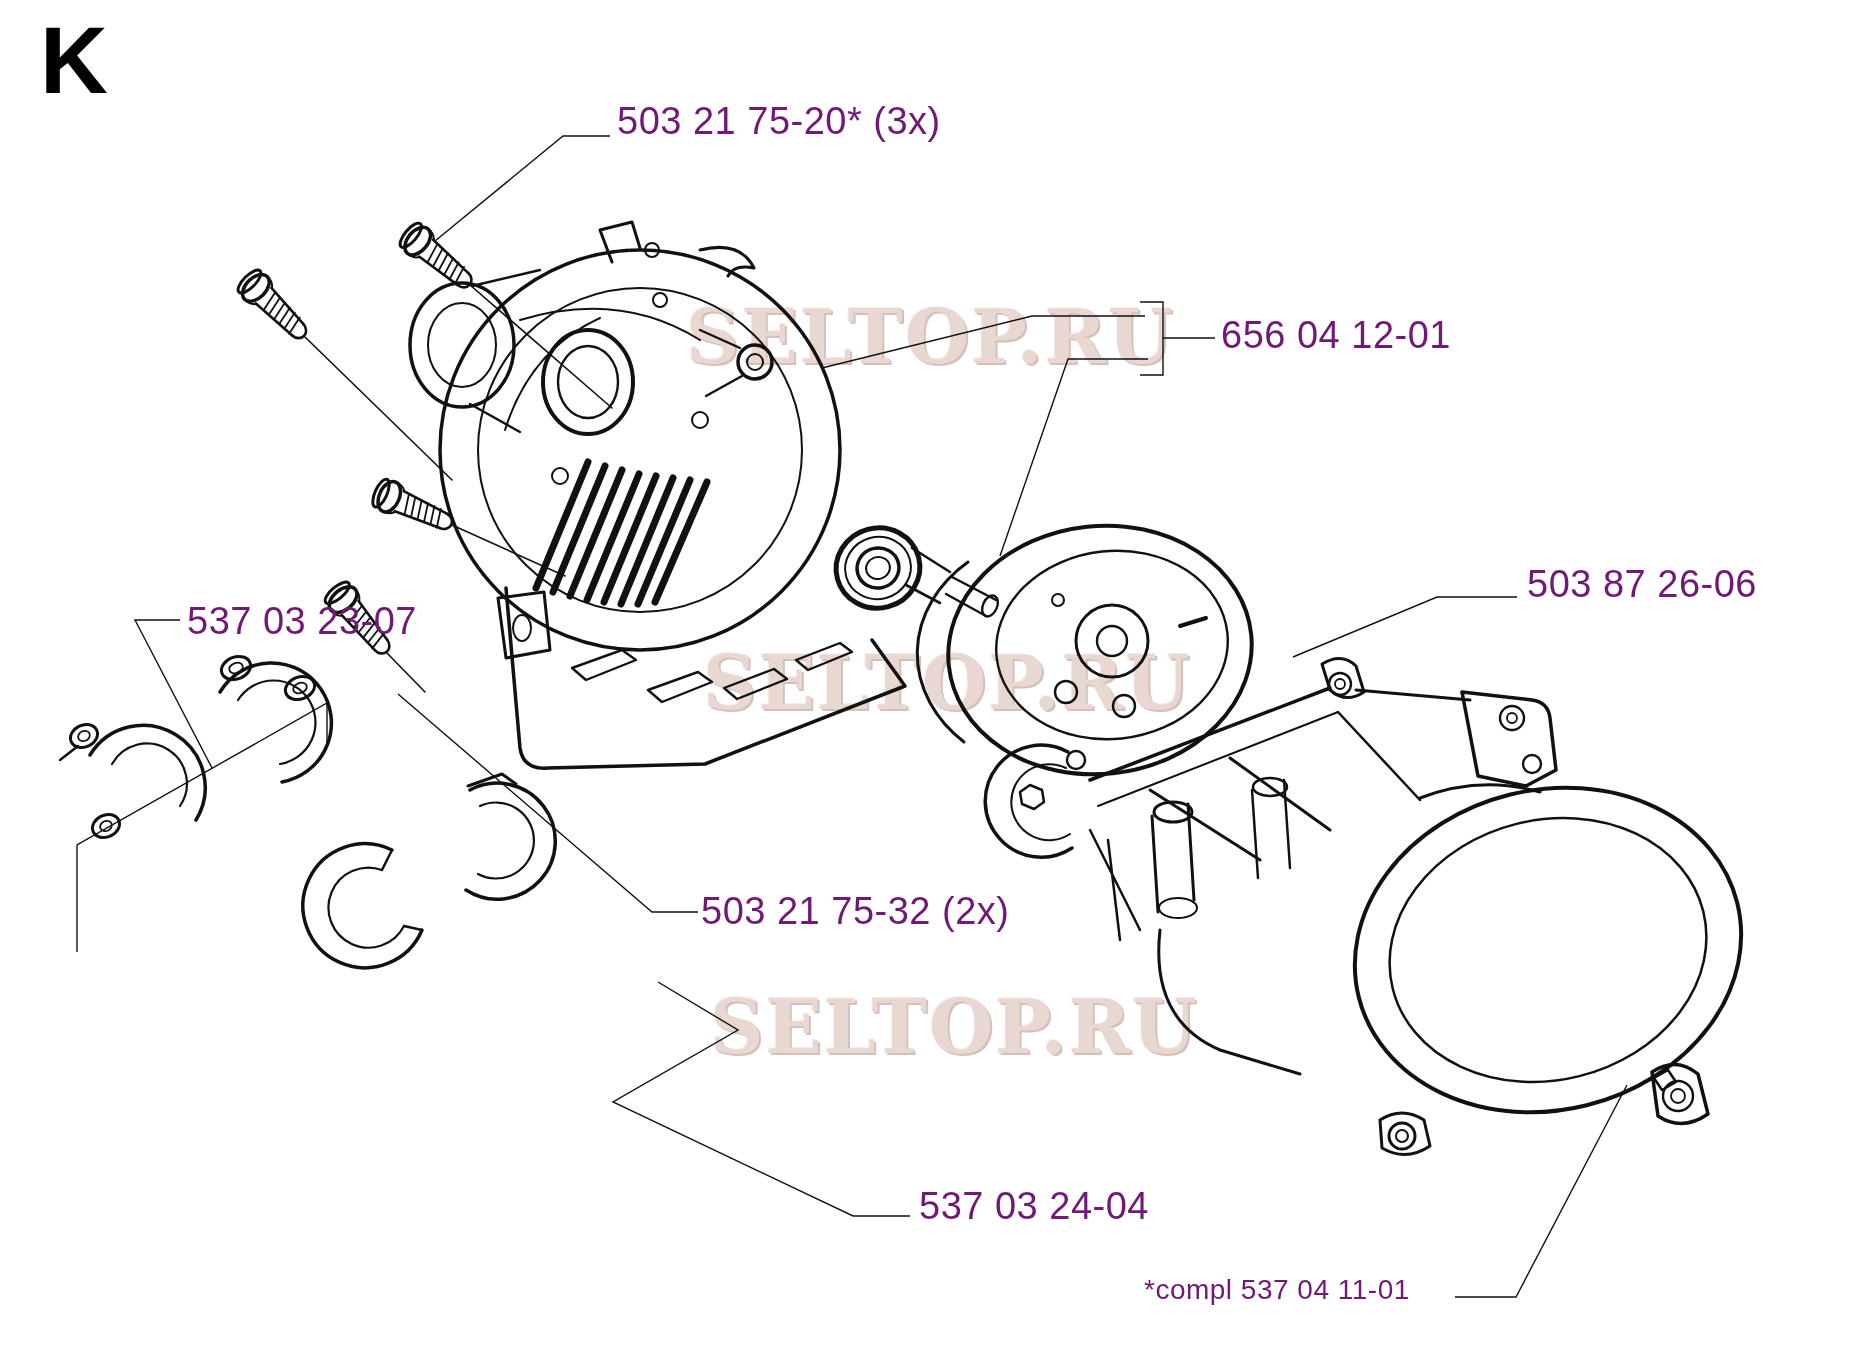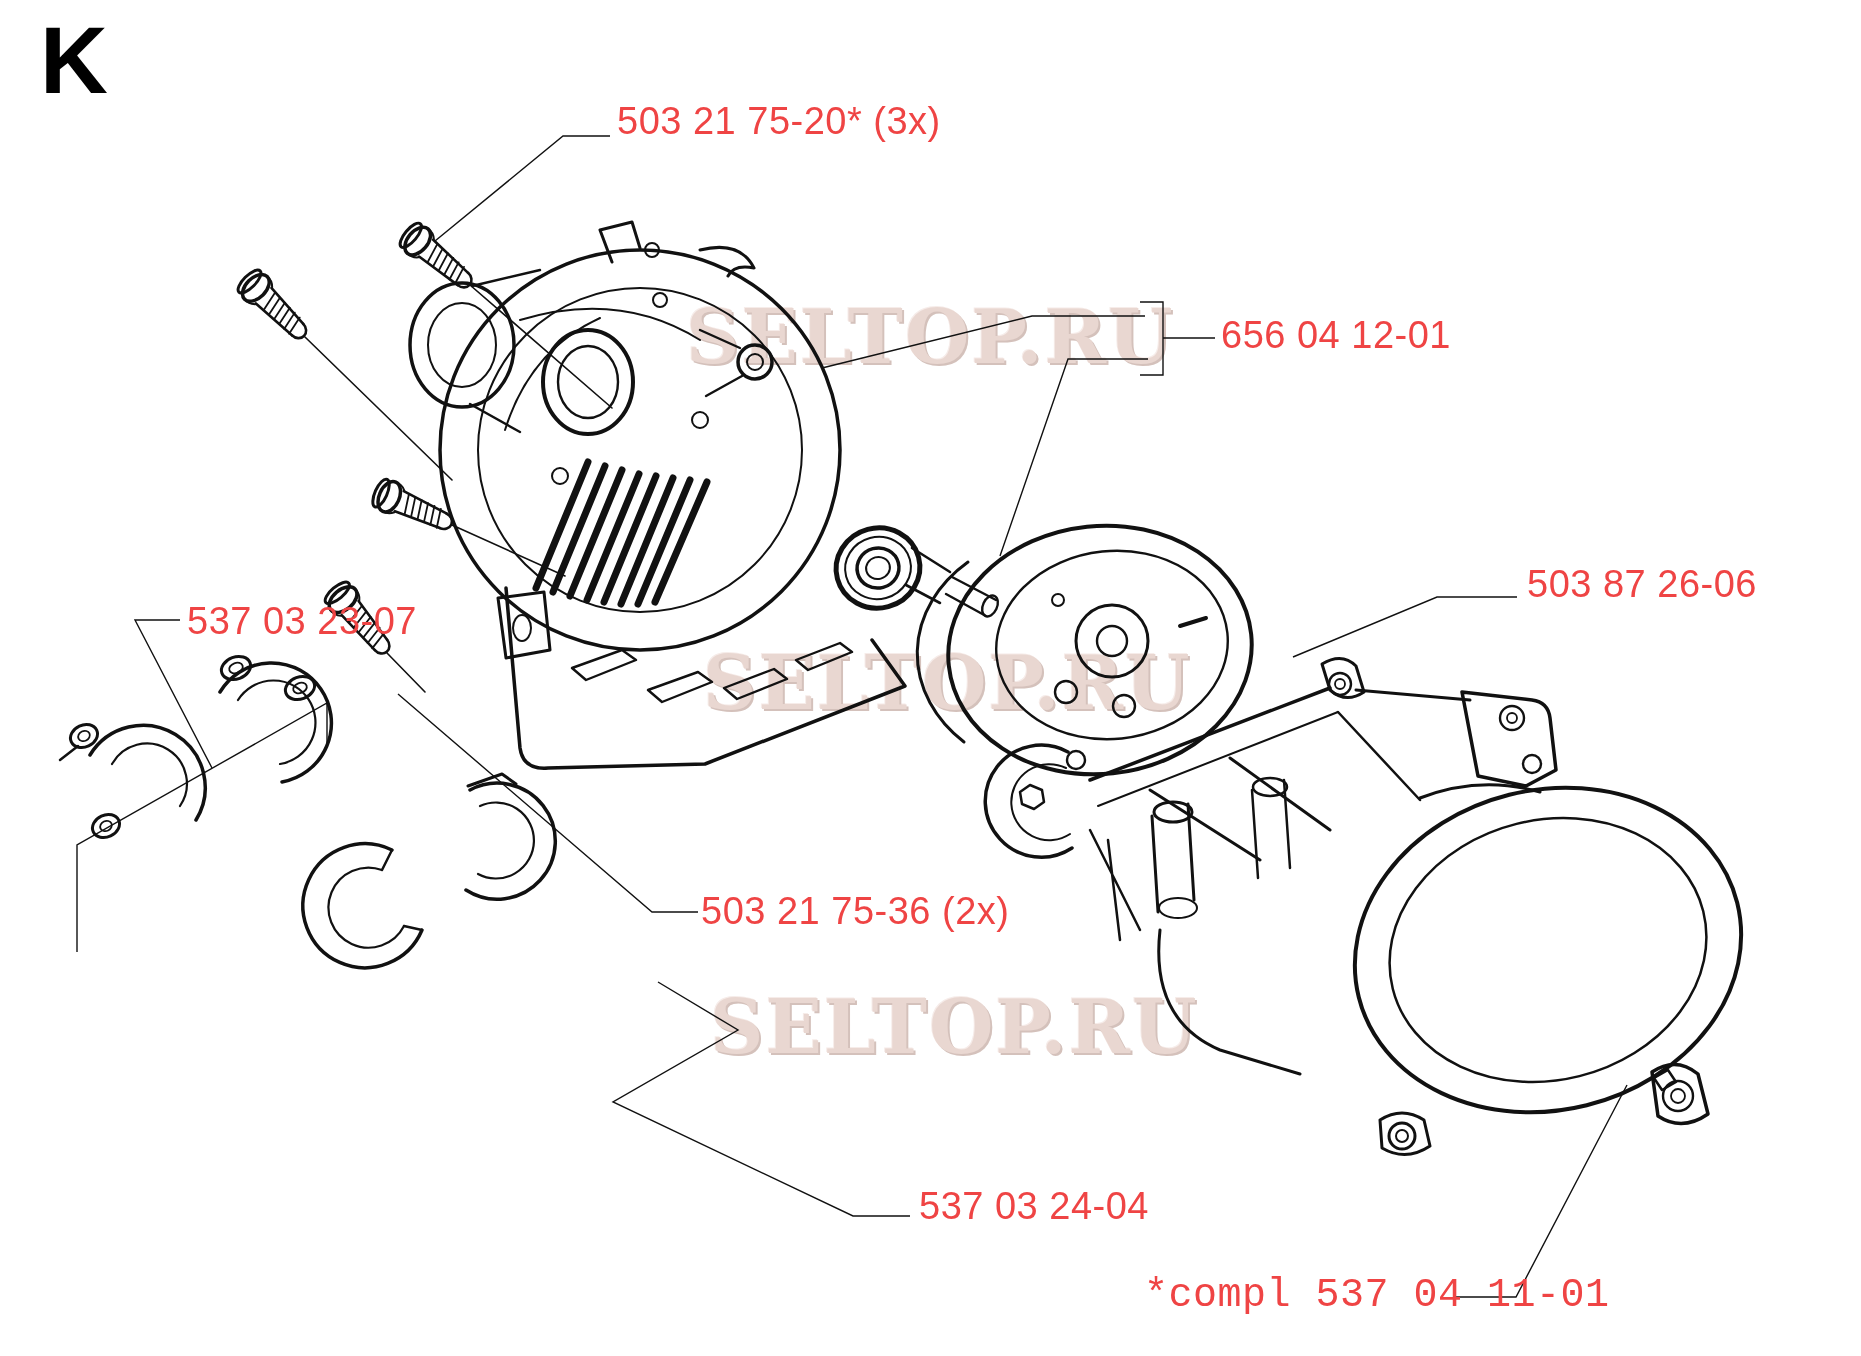--- a/index.html
+++ b/index.html
@@ -5,24 +5,24 @@
   html,body{margin:0;padding:0;background:#fff;}
   .stage{
     position:relative;width:1861px;height:1356px;background:#ffffff;
     overflow:hidden;font-family:"Liberation Sans",sans-serif;
   }
   .section-letter{
     position:absolute;left:40px;top:14px;font-size:94px;font-weight:bold;
     color:#000;line-height:1;
   }
   .part-label{
-    position:absolute;font-size:38px;color:#ef4444;white-space:nowrap;
+    position:absolute;font-size:38px;color:#701a75;white-space:nowrap;
     line-height:1;letter-spacing:0.5px;
   }
-  .part-label.small{font-size:40px;font-family:Liberation Mono, monospace;}
+  .part-label.small{font-size:28px;}
   .watermark{
     position:absolute;font-family:"DejaVu Serif",serif;font-weight:bold;
     font-size:74px;line-height:1;color:#e9d7d1;
     text-shadow:2px 2px 0 #d4c1bb, -1px -1px 0 #f6ece9;
     white-space:nowrap;letter-spacing:2px;
   }
   svg.diagram-art{position:absolute;left:0;top:0;}
   .ln{fill:none;stroke:#111;stroke-linecap:round;stroke-linejoin:round;}
 </style>
 </head>
@@ -178,17 +178,17 @@
       <polyline points="1627,1085 1516,1297 1455,1297"></polyline>
     </g>
   </svg>
 
   <div class="section-letter">K</div>
 
   <div class="part-label" style="left:617px;top:102px">503 21 75-20* (3x)</div>
   <div class="part-label" style="left:1221px;top:316px">656 04 12-01</div>
   <div class="part-label" style="left:1527px;top:565px">503 87 26-06</div>
   <div class="part-label" style="left:187px;top:602px">537 03 23-07</div>
-  <div class="part-label" style="left:701px;top:892px">503 21 75-36 (2x)</div>
+  <div class="part-label" style="left:701px;top:892px">503 21 75-32 (2x)</div>
   <div class="part-label" style="left:919px;top:1187px">537 03 24-04</div>
   <div class="part-label small" style="left:1144px;top:1276px">*compl 537 04 11-01</div>
 
 </div>
 
 </body></html>

